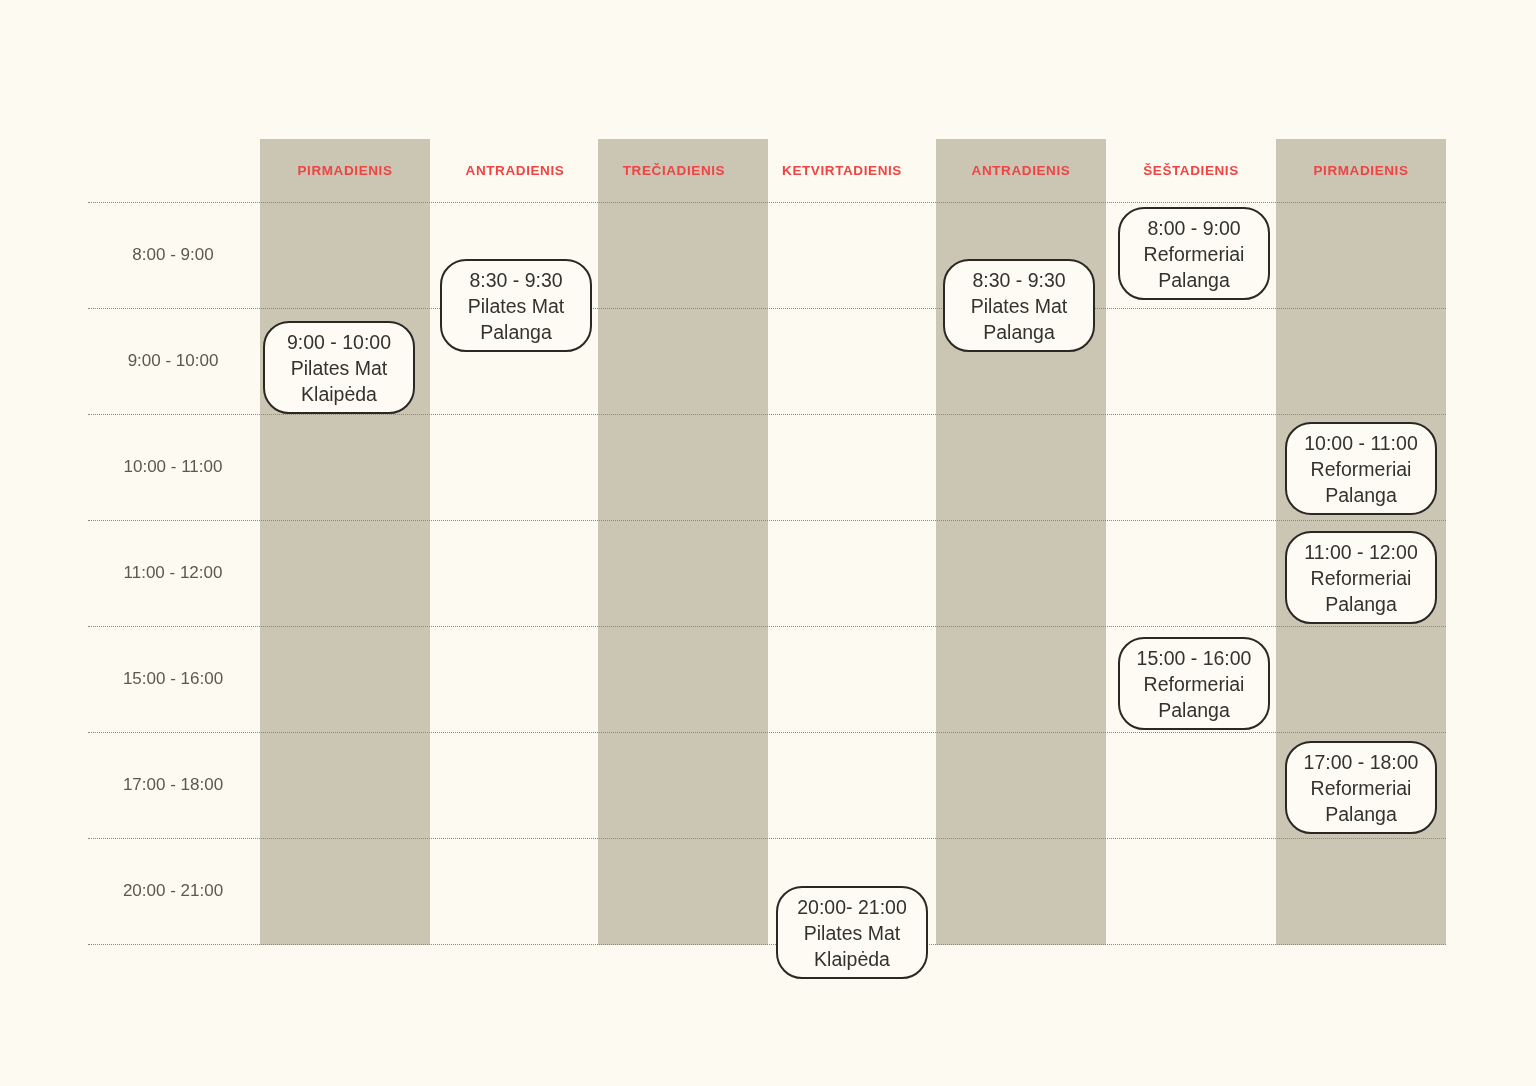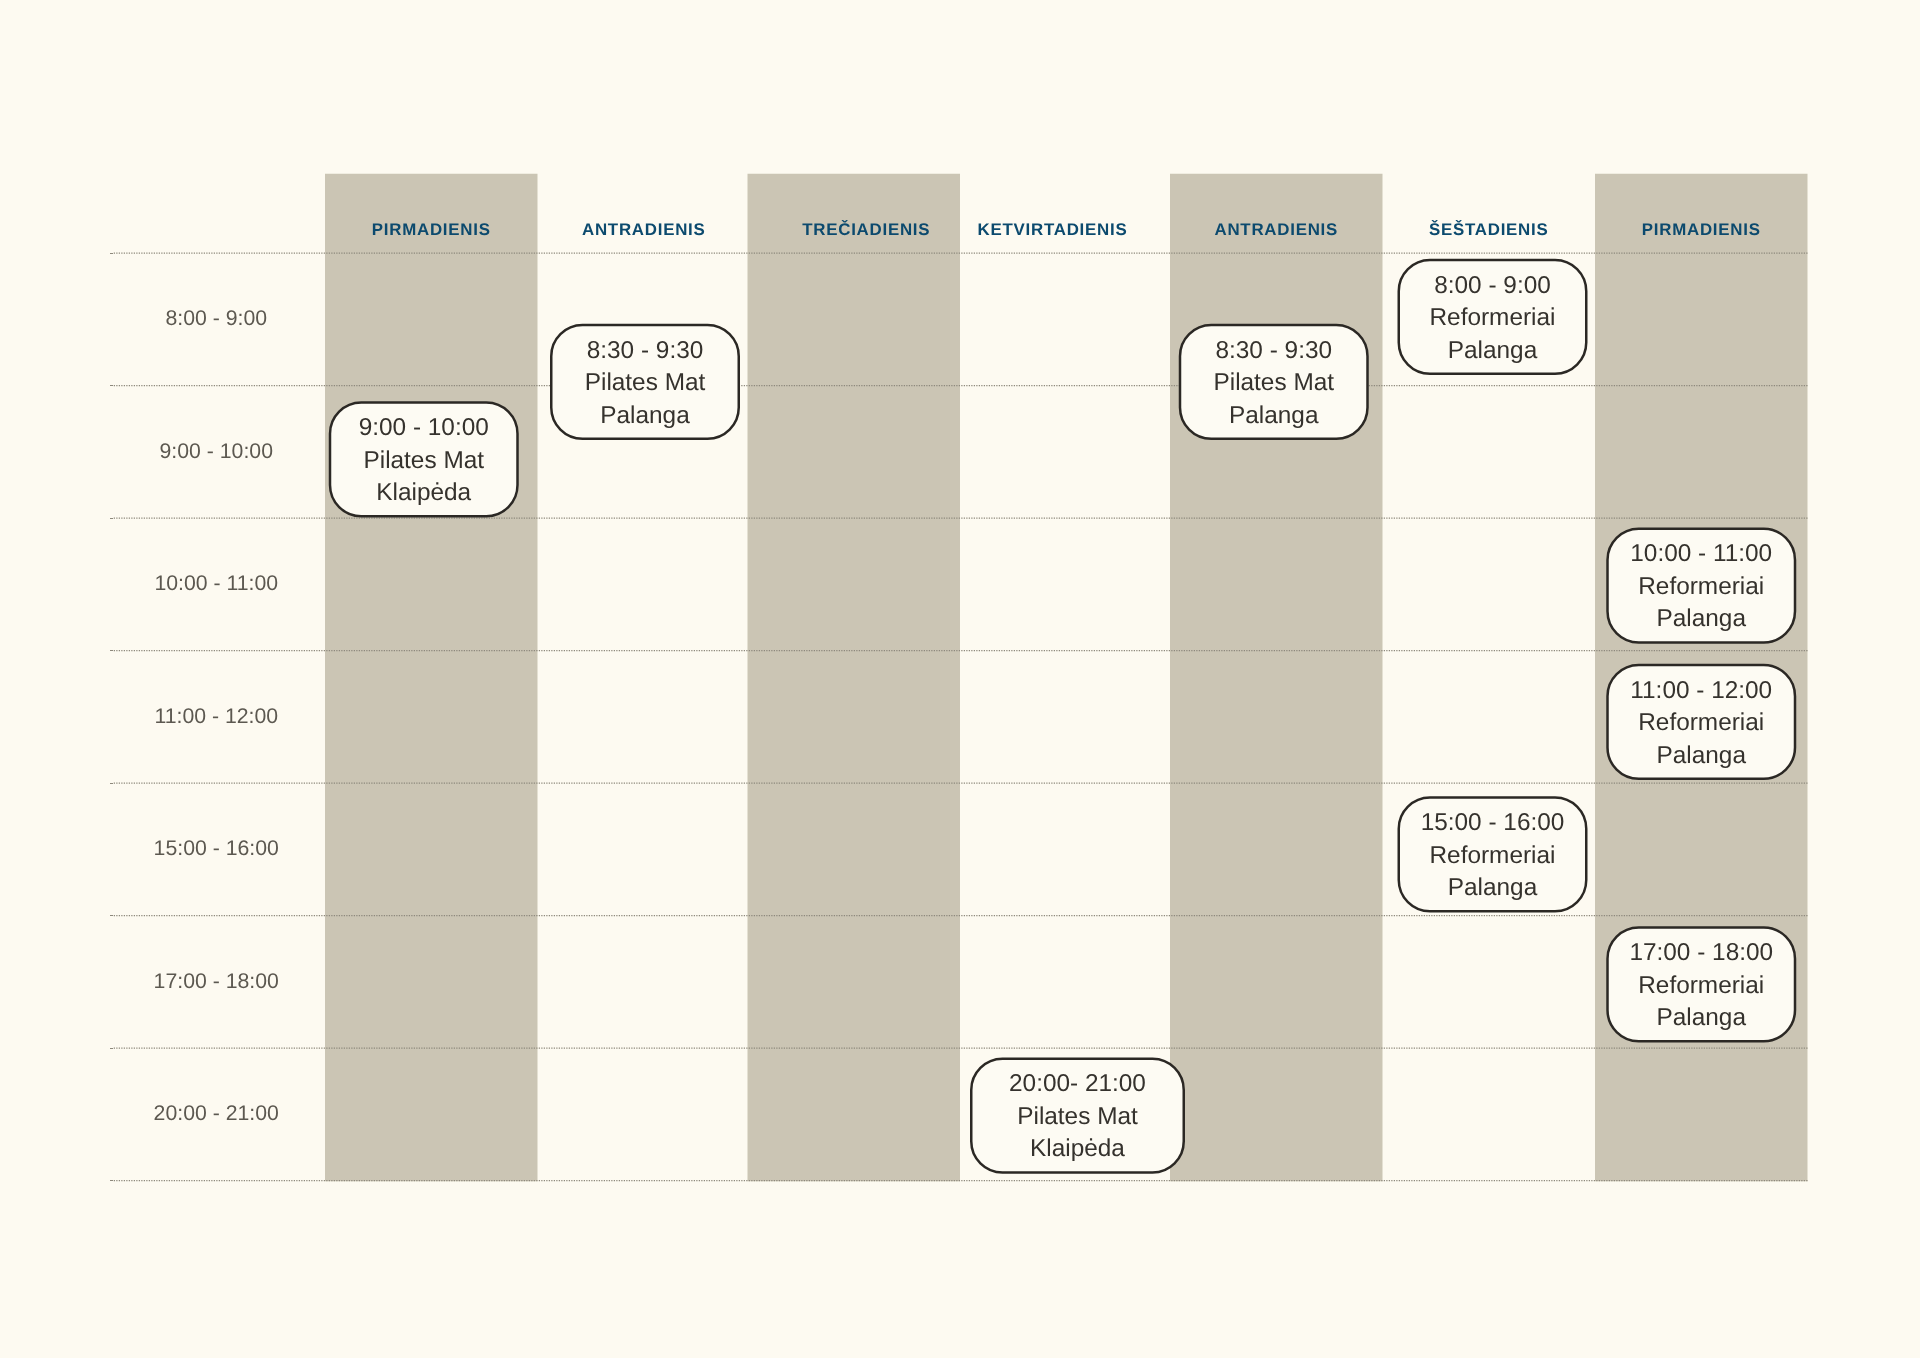--- a/index.html
+++ b/index.html
@@ -43,24 +43,23 @@
   
   .day-header {
     position: absolute;
     top: 160px;
     height: 22px;
     line-height: 22px;
     text-align: center;
     font-size: 13.5px;
     font-weight: bold;
     letter-spacing: 0.6px;
-    color: #0c4a6e;
+    color: #ef4444;
     z-index: 4;
     white-space: nowrap;
-    margin-top: 13px;
   }
 
   
   .time-label {
     position: absolute;
     left: 88px;
     width: 170px;
     height: 24px;
     line-height: 24px;
     text-align: center;
@@ -111,21 +110,21 @@
       <div class="row-line" style="top: 414px;"></div>
       <div class="row-line" style="top: 520px;"></div>
       <div class="row-line" style="top: 626px;"></div>
       <div class="row-line" style="top: 732px;"></div>
       <div class="row-line" style="top: 838px;"></div>
       <div class="row-line" style="top: 944px;"></div>
     </div>
   <div id="headers-layer">
       <div class="day-header" style="left: 260px; width: 170px;">PIRMADIENIS</div>
       <div class="day-header" style="left: 430px; width: 170px;">ANTRADIENIS</div>
-      <div class="day-header" style="left: 598px; width: 152px; padding-left: 19px;">TREČIADIENIS</div>
+      <div class="day-header" style="left: 598px; width: 152px;">TREČIADIENIS</div>
       <div class="day-header" style="left: 757px; width: 170px;">KETVIRTADIENIS</div>
       <div class="day-header" style="left: 936px; width: 170px;">ANTRADIENIS</div>
       <div class="day-header" style="left: 1106px; width: 170px; text-align: center;">ŠEŠTADIENIS</div>
       <div class="day-header" style="left: 1276px; width: 170px;">PIRMADIENIS</div>
     </div>
   <div id="times-layer">
       <div class="time-label" style="top: 243px;">8:00 - 9:00</div>
       <div class="time-label" style="top: 349px;">9:00 - 10:00</div>
       <div class="time-label" style="top: 455px;">10:00 - 11:00</div>
       <div class="time-label" style="top: 561px;">11:00 - 12:00</div>
@@ -167,19 +166,19 @@
       <div class="event-card" style="left: 1118px; top: 637px; width: 152px; height: 93px;">
         <span class="ev-time">15:00 - 16:00</span>
         <span class="ev-name">Reformeriai</span>
         <span class="ev-place">Palanga</span>
       </div>
       <div class="event-card" style="left: 1285px; top: 741px; width: 152px; height: 93px;">
         <span class="ev-time">17:00 - 18:00</span>
         <span class="ev-name">Reformeriai</span>
         <span class="ev-place">Palanga</span>
       </div>
-      <div class="event-card" style="left: 776px; top: 846px; width: 172px; height: 93px;">
+      <div class="event-card" style="left: 776px; top: 886px; width: 152px; height: 93px;">
         <span class="ev-time">20:00- 21:00</span>
         <span class="ev-name">Pilates Mat</span>
         <span class="ev-place">Klaipėda</span>
       </div>
     </div>
 </div>
 
 </body></html>

